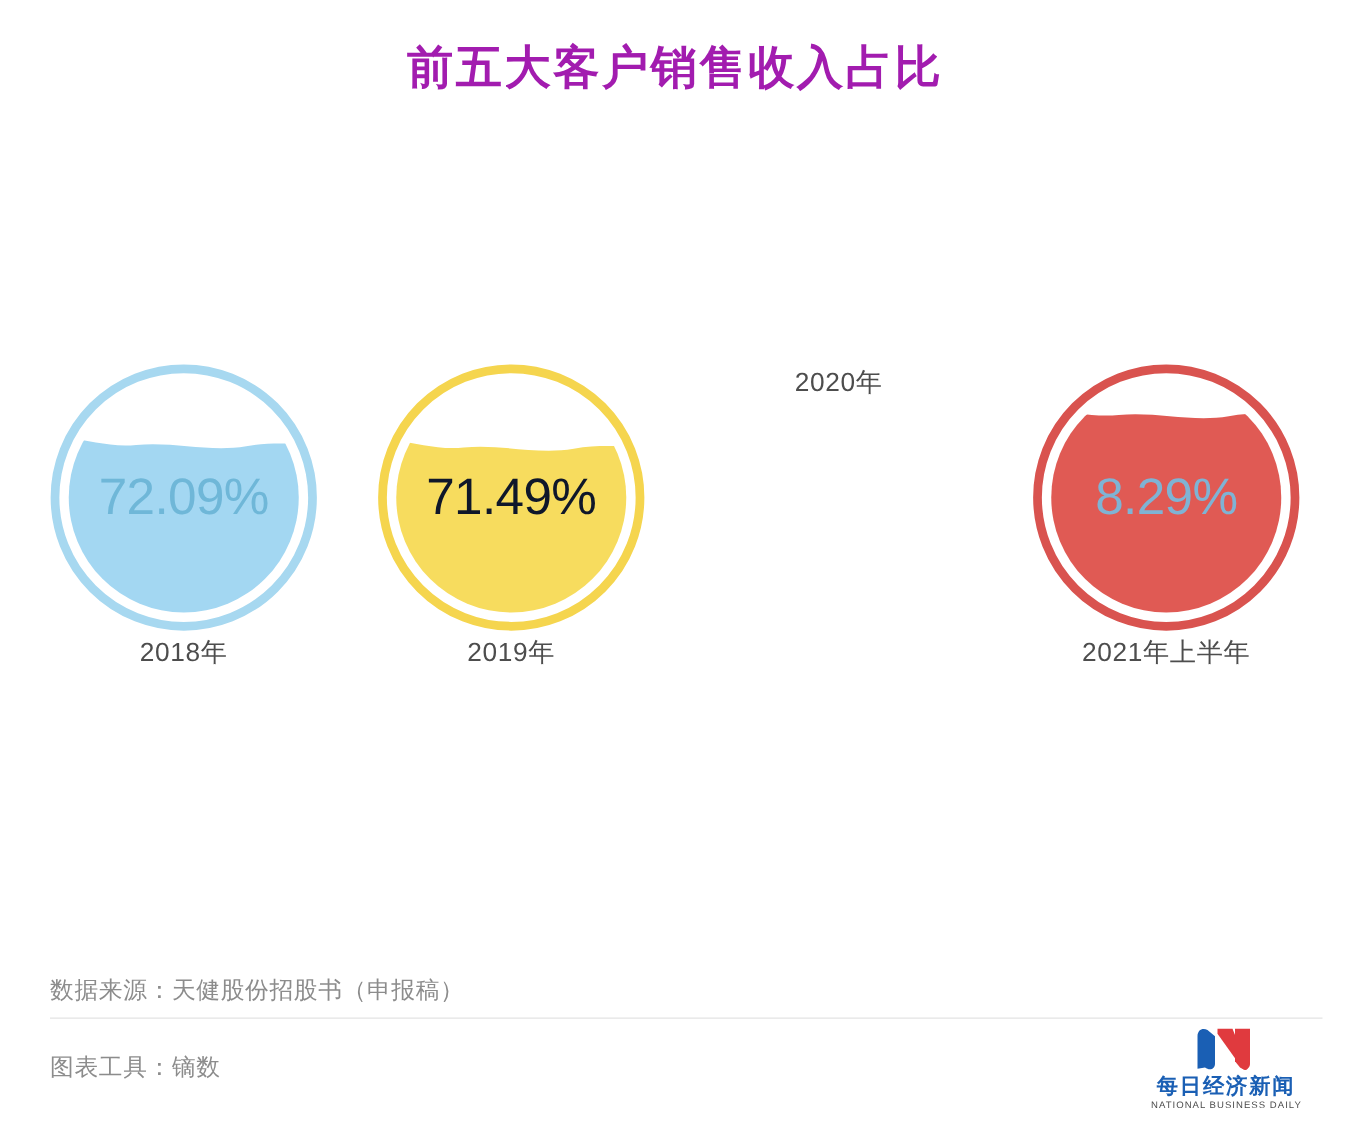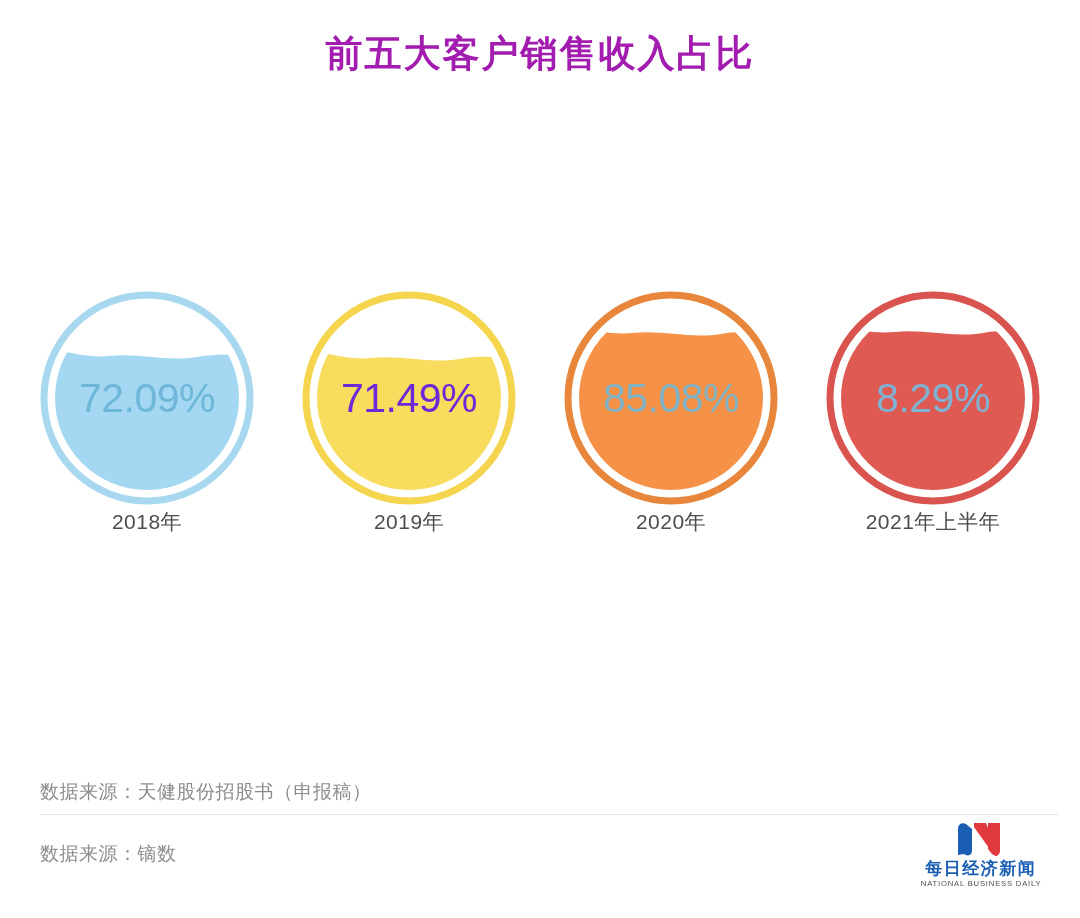--- a/index.html
+++ b/index.html
@@ -167,40 +167,26 @@
         <defs>
           <clipPath id="clip1">
               <circle cx="108" cy="108" r="92"></circle>
             </clipPath>
         </defs>
         <circle cx="108" cy="108" r="103" fill="none" stroke="#f5d54e" stroke-width="7"></circle>
         <g clip-path="url(#clip1)">
           <path d="M -10 64 C 18 57, 40 71, 70 68 C 100 65, 128 74, 158 69 C 186 64, 208 70, 226 65 L 226 230 L -10 230 Z" fill="#f7dc5e"></path>
         </g>
       </svg>
-      <div class="gauge-value" style="color:#6d28d9">71.49%</div>
+      <div class="gauge-value" style="color:#0f172a">71.49%</div>
     </div>
     <div class="gauge-label">2019年</div>
   </div>
 
   <div class="gauge-col">
-    <div class="gauge">
-      <svg viewBox="0 0 216 216">
-        <defs>
-          <clipPath id="clip2">
-              <circle cx="108" cy="108" r="92"></circle>
-            </clipPath>
-        </defs>
-        <circle cx="108" cy="108" r="103" fill="none" stroke="#e8873c" stroke-width="7"></circle>
-        <g clip-path="url(#clip2)">
-          <path d="M -10 40 C 18 34, 40 46, 70 43 C 100 40, 128 49, 158 44 C 186 39, 208 45, 226 40 L 226 230 L -10 230 Z" fill="#f69247"></path>
-        </g>
-      </svg>
-      <div class="gauge-value" style="color:#7fb2c4">85.08%</div>
-    </div>
     <div class="gauge-label">2020年</div>
   </div>
 
   <div class="gauge-col">
     <div class="gauge">
       <svg viewBox="0 0 216 216">
         <defs>
           <clipPath id="clip3">
               <circle cx="108" cy="108" r="92"></circle>
             </clipPath>
@@ -217,21 +203,21 @@
 
 </div>
 
 <div class="footer">
   <div class="footer-line">
     <span>数据来源：天健股份招股书（申报稿）</span>
   </div>
   <div class="divider"></div>
   <div class="footer-row2">
     <div class="footer-line">
-      <span>数据来源：镝数</span>
+      <span>图表工具：镝数</span>
     </div>
 
     <div class="logo">
       <svg class="logo-mark" viewBox="0 0 58 36">
         <path d="M6 34 L6 8 C6 3 10 1 14 3 L20 8 L20 30 C20 34 16 36 12 33 Z" fill="#1a5fb4"></path>
         <path d="M22 2 L34 2 L46 32 C47 35 44 36 42 34 L22 6 Z" fill="#e03a3e"></path>
         <path d="M36 2 L48 2 L48 30 C48 34 44 36 40 33 L36 28 Z" fill="#e03a3e"></path>
       </svg>
       <div class="logo-cn">每日经济新闻</div>
       <div class="logo-en">NATIONAL BUSINESS DAILY</div>

